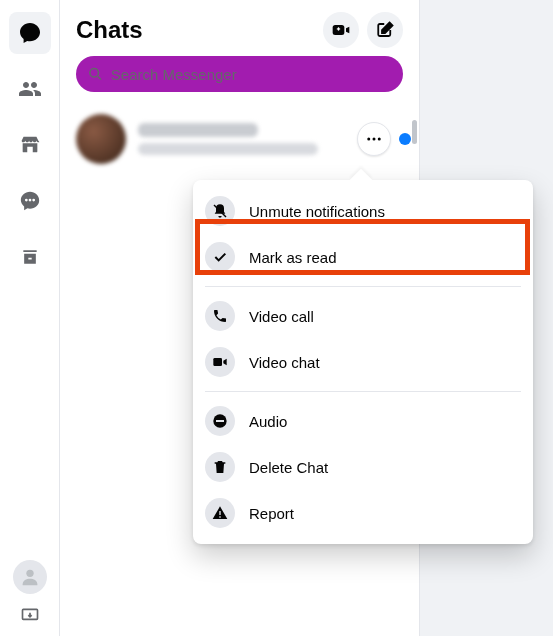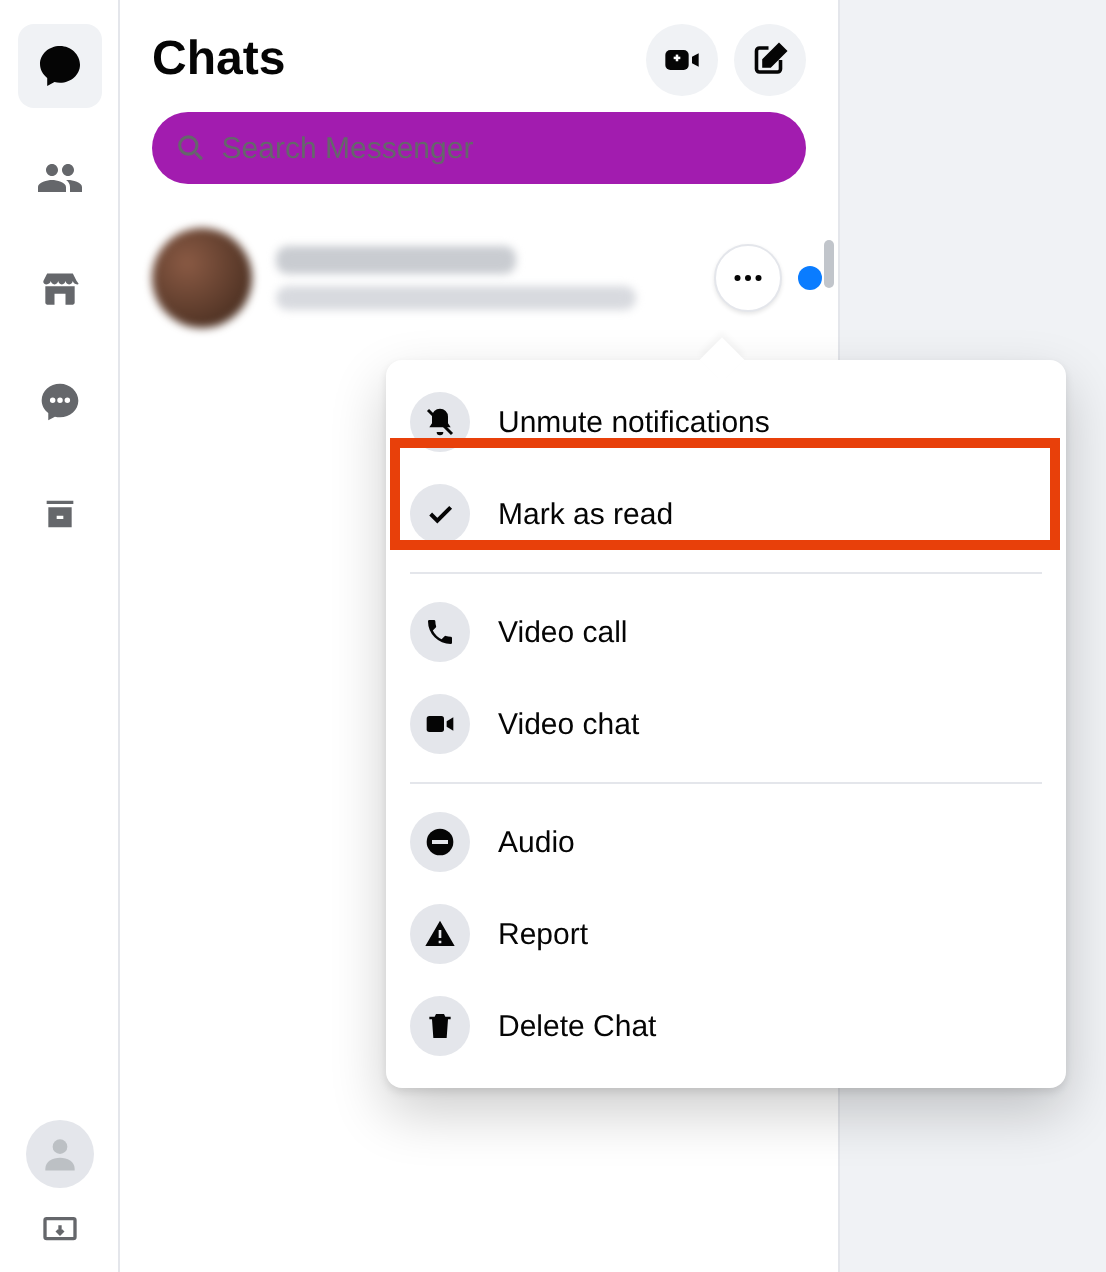--- a/index.html
+++ b/index.html
@@ -311,28 +311,28 @@
         <svg width="16" height="16" viewBox="0 0 24 24" fill="currentColor">
           <circle cx="12" cy="12" r="10"></circle>
           <rect x="6" y="10.5" width="12" height="3" fill="#e4e6eb"></rect>
         </svg>
       </div>
     <span>Audio</span>
   </div>
   <div class="menu-item">
     <div class="menu-icon">
         <svg width="16" height="16" viewBox="0 0 24 24" fill="currentColor">
+          <path d="M6 7h12l-1 14H7L6 7zm3-4h6l1 2h4v2H4V5h4l1-2z"></path>
+        </svg>
+      </div>
+    <span>Delete Chat</span>
+  </div>
+  <div class="menu-item">
+    <div class="menu-icon">
+        <svg width="16" height="16" viewBox="0 0 24 24" fill="currentColor">
           <path d="M12 2L1 21h22L12 2zm-1 7h2v6h-2V9zm0 8h2v2h-2v-2z"></path>
         </svg>
       </div>
     <span>Report</span>
   </div>
-  <div class="menu-item">
-    <div class="menu-icon">
-        <svg width="16" height="16" viewBox="0 0 24 24" fill="currentColor">
-          <path d="M6 7h12l-1 14H7L6 7zm3-4h6l1 2h4v2H4V5h4l1-2z"></path>
-        </svg>
-      </div>
-    <span>Delete Chat</span>
-  </div>
 </div>
 
 <div class="highlight-box"></div>
 
 </body></html>

